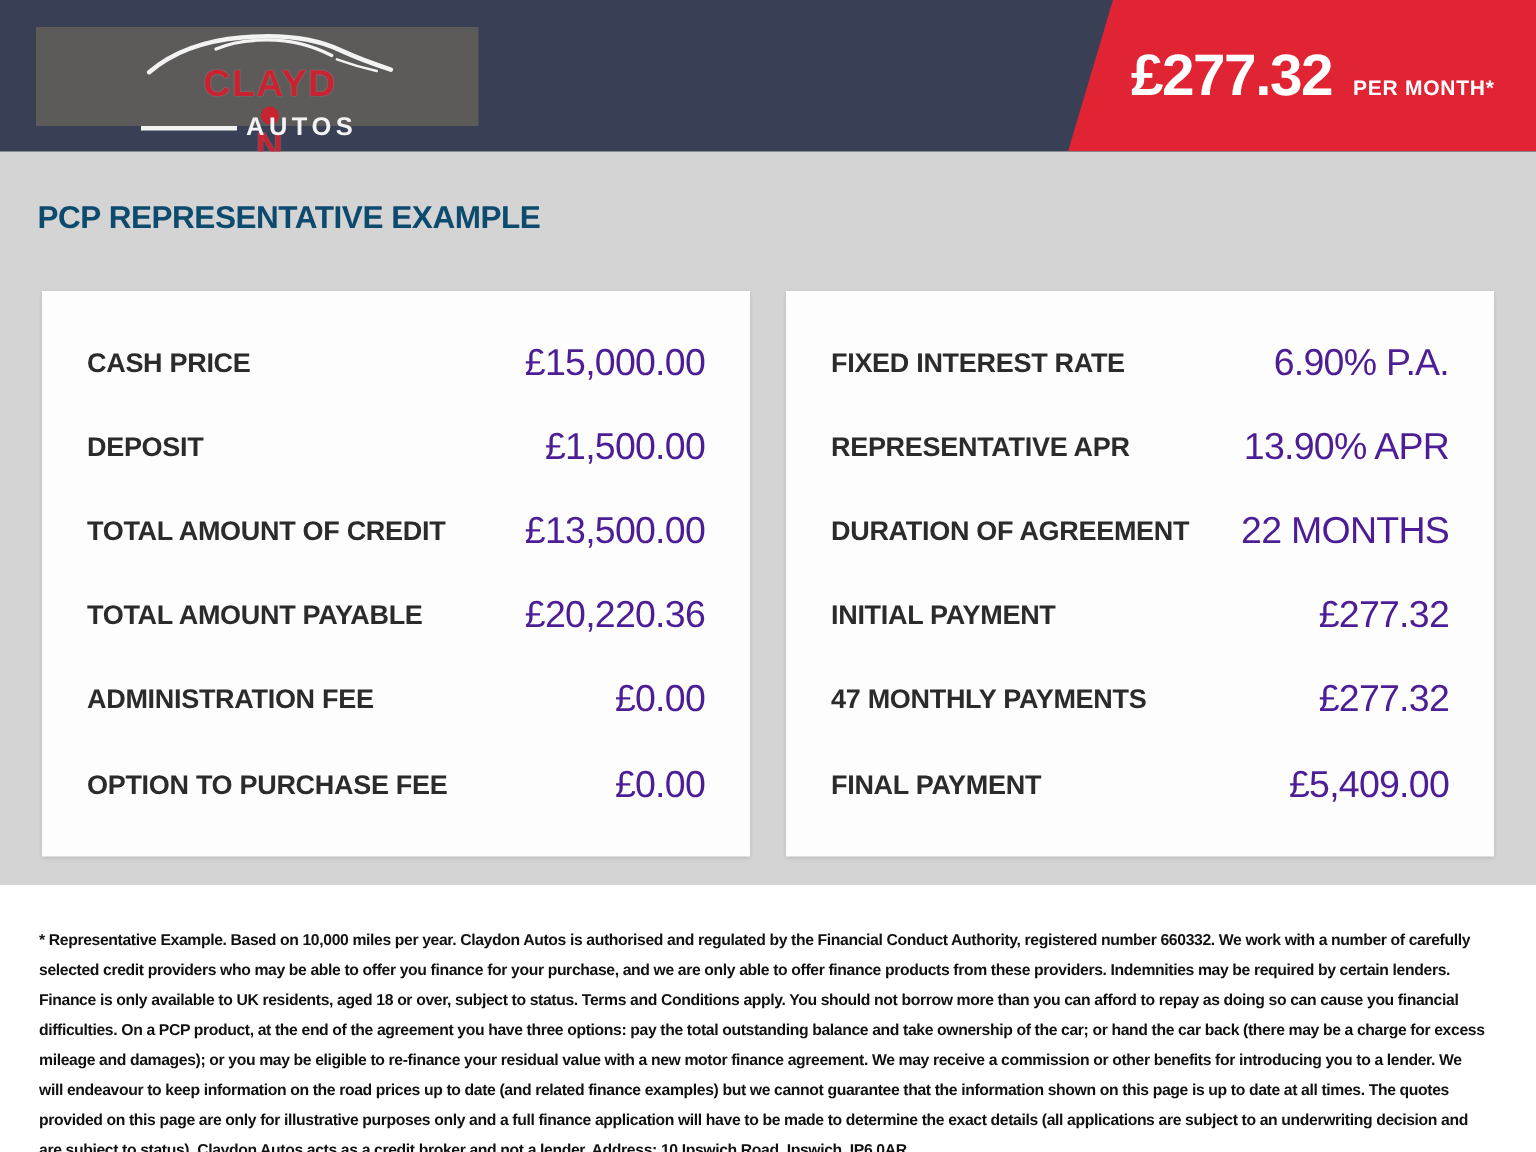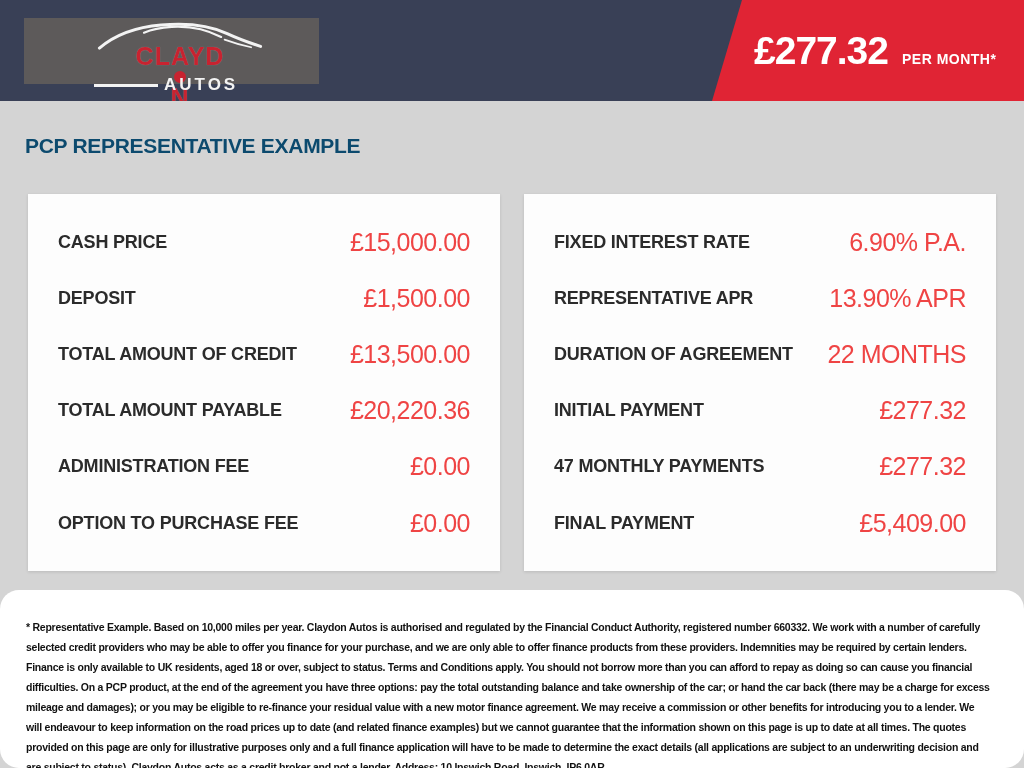--- a/index.html
+++ b/index.html
@@ -134,32 +134,31 @@
   .frow .flabel {
     font-size: 18px;
     font-weight: bold;
     letter-spacing: -0.2px;
     color: #2b2b2b;
     white-space: nowrap;
   }
   .frow .fvalue {
     font-size: 25px;
     letter-spacing: -0.5px;
-    color: #ef4444;
+    color: #4c1d95;
     white-space: nowrap;
   }
 
   
   .disclaimer-section {
     position: absolute;
     left: 0; right: 0;
     top: 590px; bottom: 0;
     background: #ffffff;
     padding: 27px 32px 0 26px;
-    border-radius: 19px;
   }
   .disclaimer-text {
     font-size: 10.5px;
     font-weight: bold;
     letter-spacing: -0.25px;
     line-height: 20px;
     color: #111111;
     max-width: 966px;
   }
 </style>

